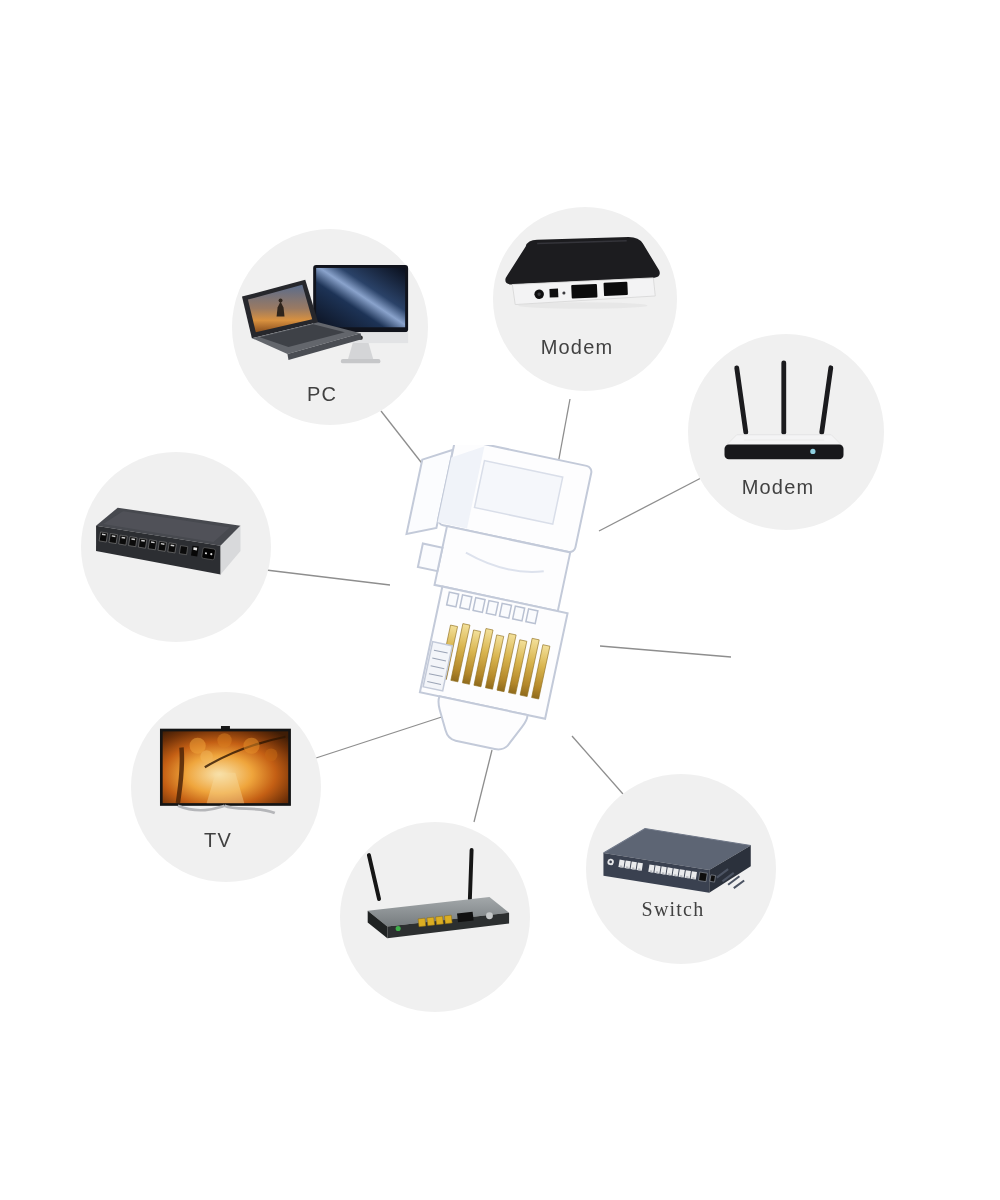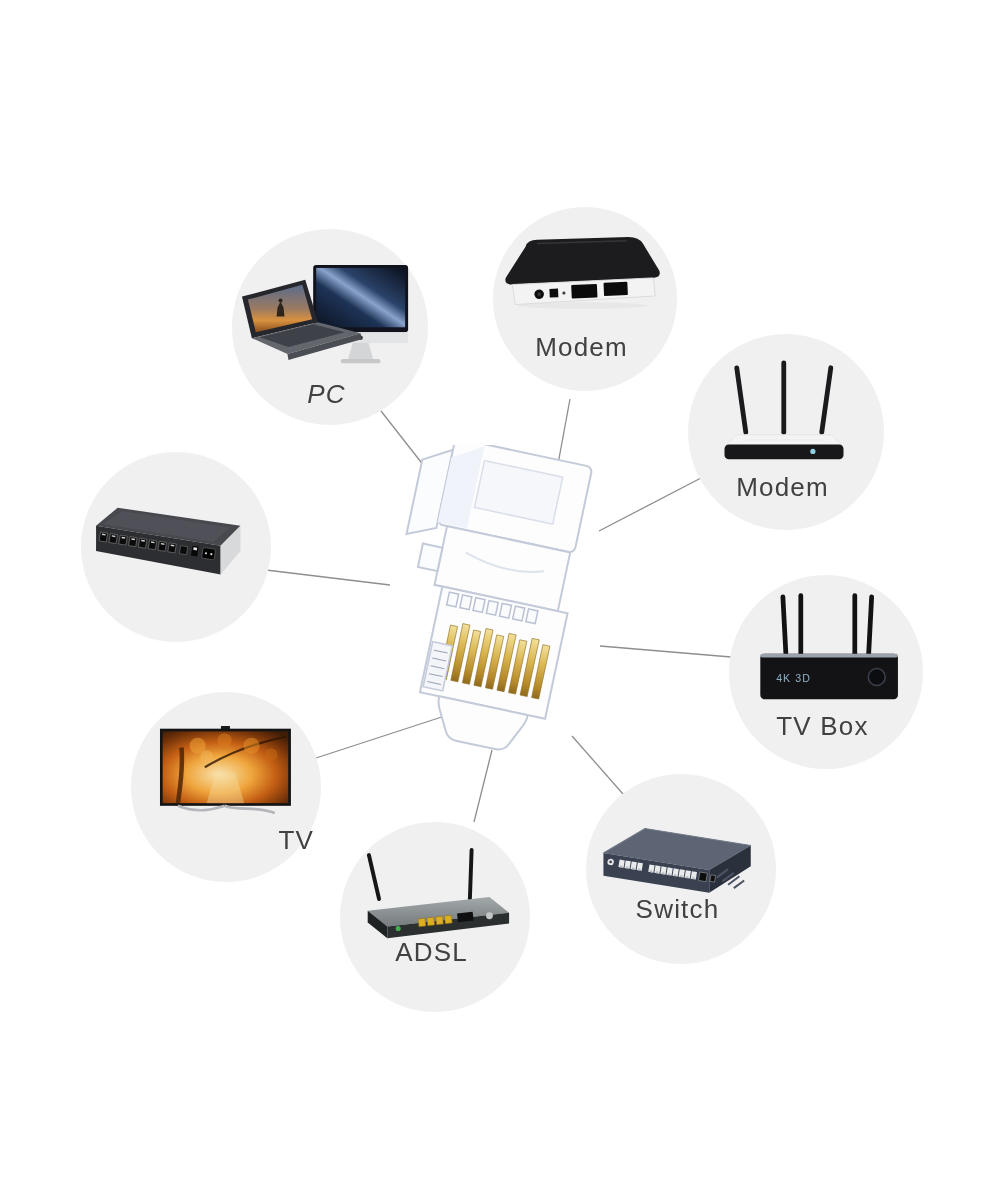--- a/index.html
+++ b/index.html
@@ -3,50 +3,50 @@
 <meta charset="utf-8">
 <style>
   html,body{margin:0;padding:0;background:#ffffff;}
   body{width:1000px;height:1200px;position:relative;overflow:hidden;
        font-family:"Liberation Sans", sans-serif;}
   .stage{position:absolute;inset:0;}
   svg.lines{position:absolute;left:0;top:0;width:1000px;height:1200px;z-index:0;}
   svg.lines line{stroke:var(--line-color,#8e8e8e);stroke-width:1.3;}
   .bubble{position:absolute;border-radius:50%;background:var(--bubble-fill,#f0f0f0);z-index:1;}
   .bubble .icon{position:absolute;display:block;}
-  .bubble .label{position:absolute;left:0;right:7px;text-align:center;
-       color:var(--label-color,#414141);font-size:26px;letter-spacing:1.2px;
+  .bubble .label{position:absolute;left:0;right:16px;text-align:center;
+       color:var(--label-color,#414141);font-size:20px;letter-spacing:1.2px;
        line-height:28px;font-weight:400;}
   
   #bubble-pc     {left:232px;top:229px;width:196px;height:196px;}
   #bubble-modem  {left:493px;top:207px;width:184px;height:184px;}
   #bubble-router {left:688px;top:334px;width:196px;height:196px;}
   #bubble-hub    {left:81px; top:452px;width:190px;height:190px;}
   #bubble-tvbox  {left:729px;top:575px;width:194px;height:194px;}
   #bubble-tv     {left:131px;top:692px;width:190px;height:190px;}
   #bubble-adsl   {left:340px;top:822px;width:190px;height:190px;}
   #bubble-switch {left:586px;top:774px;width:190px;height:190px;}
   
   #bubble-pc .icon     {left:8px;  top:34px; width:178px;}
   #bubble-modem .icon  {left:6px;  top:28px; width:162px;}
   #bubble-router .icon {left:26px; top:22px; width:140px;}
   #bubble-hub .icon    {left:6px;  top:16px; width:158px;}
   #bubble-tvbox .icon  {left:8px;  top:12px; width:180px;}
   #bubble-tv .icon     {left:20px; top:34px; width:148px;}
   #bubble-adsl .icon   {left:12px; top:24px; width:162px;}
   #bubble-switch .icon {left:8px;  top:30px; width:170px;}
   
-  #bubble-pc .label     {top:151px;font-style:italic;}
+  #bubble-pc .label     {top:151px;}
   #bubble-modem .label  {top:126px;}
   #bubble-router .label {top:139px;}
   #bubble-hub .label    {top:128px;}
   #bubble-tvbox .label  {top:137px;}
-  #bubble-tv .label     {top:134px;text-align:right;}
+  #bubble-tv .label     {top:134px;}
   #bubble-adsl .label   {top:116px;}
-  #bubble-switch .label {top:121px;}
+  #bubble-switch .label {top:121px;font-family:Liberation Serif, serif;}
   svg.connector{position:absolute;left:360px;top:445px;width:300px;height:330px;z-index:2;}
 </style>
 </head>
 <body style="background: rgb(255, 255, 255);">
 
 <div class="stage">
 
   <svg class="lines" viewBox="0 0 1000 1200" aria-hidden="true">
     <line x1="435" y1="480" x2="381" y2="411"></line>
     <line x1="553" y1="491" x2="570" y2="399"></line>
@@ -159,35 +159,20 @@
         <rect x="106" y="71" width="8" height="9" fill="#0b0b0b" stroke="#777777" stroke-width="0.6"></rect>
         <rect x="119" y="69" width="7" height="11" fill="#070707"></rect>
         <rect x="120.5" y="70.5" width="4" height="3" fill="#e0e0e0"></rect>
         <rect x="131" y="69" width="14" height="12" rx="2" fill="#030303" stroke="#666666" stroke-width="0.7"></rect>
         <circle cx="135" cy="75" r="1.2" fill="#dddddd"></circle>
           <circle cx="141" cy="75" r="1.2" fill="#dddddd"></circle>
       </g>
     </svg>
   </div>
 
-  <div class="bubble" id="bubble-tvbox">
-    <svg class="icon" viewBox="0 0 170 115">
-      <g fill="#121214">
-        <rect x="44" y="7" width="4.5" height="58" rx="2.2" transform="rotate(-3 46 65)"></rect>
-        <rect x="58" y="6" width="4.5" height="59" rx="2.2"></rect>
-        <rect x="109" y="6" width="4.5" height="59" rx="2.2"></rect>
-        <rect x="122" y="7" width="4.5" height="58" rx="2.2" transform="rotate(3 124 65)"></rect>
-      </g>
-      <rect x="22" y="63" width="130" height="43" rx="4" fill="#131316"></rect>
-      <rect x="22" y="63" width="130" height="3.5" rx="1.7" fill="#9aa1ad"></rect>
-      <text x="37" y="90" font-size="10" fill="#8fb0c4" letter-spacing="1">4K 3D</text>
-      <circle cx="132" cy="85" r="8" fill="#0c0d10" stroke="#3c404a" stroke-width="1.5"></circle>
-    </svg>
-    <div class="label">TV Box</div>
-  </div>
 
   <div class="bubble" id="bubble-tv">
     <svg class="icon" viewBox="0 0 165 108">
       <defs>
         <radialGradient id="g-autumn" cx="0.45" cy="0.6" r="0.75">
           <stop offset="0" stop-color="#f8e3ae"></stop>
             <stop offset="0.35" stop-color="#efa53c"></stop>
           <stop offset="0.6" stop-color="#c45f14"></stop>
             <stop offset="0.85" stop-color="#6e3008"></stop>
           <stop offset="1" stop-color="#3f1d06"></stop>
@@ -234,21 +219,20 @@
         <g fill="#dcae22" stroke="#8a6a12" stroke-width="0.5">
           <rect x="68" y="74" width="7" height="8"></rect>
             <rect x="77" y="74" width="7" height="8"></rect>
           <rect x="86" y="74" width="7" height="8"></rect>
             <rect x="95" y="74" width="7" height="8"></rect>
         </g>
         <rect x="108" y="73" width="16" height="9" fill="#101010"></rect>
       </g>
       <circle cx="140" cy="71" r="3.5" fill="#c4c7c8"></circle>
     </svg>
-    <div class="label">ADSL</div>
   </div>
 
   <div class="bubble" id="bubble-switch">
     <svg class="icon" viewBox="0 0 180 100">
       <polygon points="10,52 122,70 166,44 54,26" fill="#5d6574"></polygon>
       <polyline points="10,52 54,26 166,44" stroke="#707888" stroke-width="1.2" fill="none"></polyline>
       <polygon points="10,52 122,70 122,94 10,76" fill="#3a4150"></polygon>
       <polygon points="122,70 166,44 166,66 122,94" fill="#2b313c"></polygon>
       <path d="M130,78 l12,-9 M136,82 l12,-9 M142,85.5 l12,-9 M148,89 l11,-8" stroke="#4c5463" stroke-width="2.2"></path>
       <g transform="rotate(9.2 10 52)">

